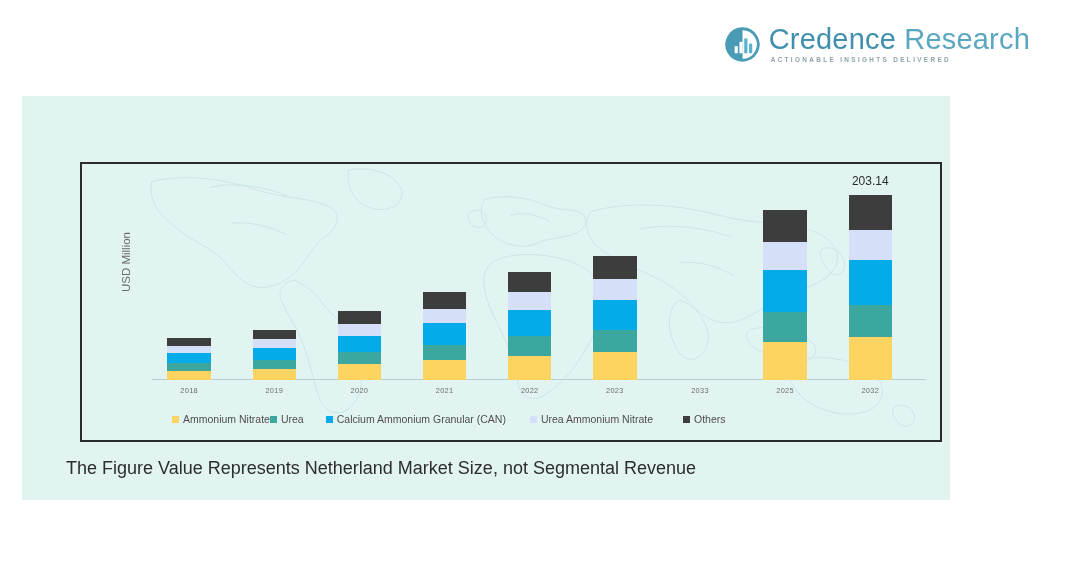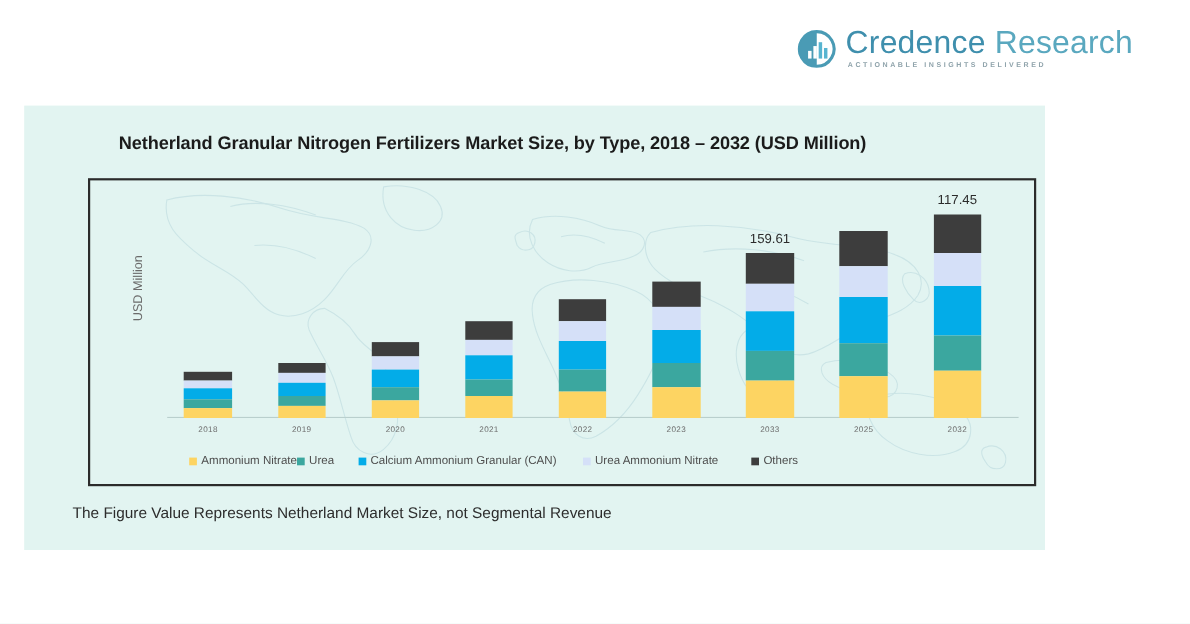--- a/index.html
+++ b/index.html
@@ -101,21 +101,21 @@
     position:absolute;left:74px;top:246px;right:10px;height:18px;
     display:flex;align-items:center;
   }
   .legend-item{display:flex;align-items:center;white-space:nowrap;}
   .legend-swatch{width:7px;height:7px;flex:none;margin-right:4px;}
   .legend-label{font-size:10.5px;color:#4e4e4e;}
 
   
   #footnote{
     position:absolute;left:44px;top:362px;
-    font-size:14px;color:#2d2d2d;white-space:nowrap;
+    font-size:18px;color:#2d2d2d;white-space:nowrap;
   }
 </style>
 </head>
 <body>
 
 <div id="logo-bar">
   <div id="logo">
     <span id="logo-mark">
       <svg viewBox="0 0 40 40" width="35" height="35">
         <path d="M20 2 A18 18 0 1 1 19.9 2 Z" fill="none" stroke="#4a9bb5" stroke-width="3.2"></path>
@@ -131,21 +131,20 @@
         <span class="bold">Credence</span>
         <span class="light">Research</span>
       </div>
       <div id="logo-tagline">Actionable Insights Delivered</div>
     </span>
   </div>
 </div>
 
 <div id="card">
 
-  <div id="chart-title">Netherland Granular Nitrogen Fertilizers Market Size, by Type, 2018 – 2032 (USD Million)</div>
 
   <div id="panel">
 
     <svg id="map-watermark" viewBox="0 0 862 280" preserveAspectRatio="none">
       <g fill="none" stroke="#b9d8dd" stroke-width="1">
 
         <path d="M70 18 C100 10 140 14 175 26 C205 36 232 34 250 44 C262 52 256 66 244 74
                  C232 82 226 98 214 110 C202 122 186 128 172 124 C158 120 150 106 140 96
                  C128 84 110 78 96 66 C82 54 66 42 70 18 Z"></path>
         <path d="M128 24 C150 18 180 22 206 32"></path>
@@ -234,39 +233,31 @@
       </div>
 
       <div class="bar-group" style="left:57.0%;width:5.6%;height:124px;">
         <div class="seg others" style="height:18.8%"></div>
         <div class="seg uan" style="height:16.7%"></div>
         <div class="seg can" style="height:24.3%"></div>
         <div class="seg urea" style="height:17.6%"></div>
         <div class="seg an" style="height:22.6%"></div>
       </div>
 
-      <div class="bar-group" style="left:68.0%;width:5.6%;height:150px;">
-        <div class="bar-value" style="top:-20px;">159.61</div>
-        <div class="seg others" style="height:18.7%"></div>
-        <div class="seg uan" style="height:16.6%"></div>
-        <div class="seg can" style="height:24.3%"></div>
-        <div class="seg urea" style="height:17.7%"></div>
-        <div class="seg an" style="height:22.7%"></div>
-      </div>
 
       <div class="bar-group" style="left:79.0%;width:5.6%;height:170px;">
         <div class="seg others" style="height:18.8%"></div>
         <div class="seg uan" style="height:16.6%"></div>
         <div class="seg can" style="height:24.3%"></div>
         <div class="seg urea" style="height:17.7%"></div>
         <div class="seg an" style="height:22.6%"></div>
       </div>
 
       <div class="bar-group" style="left:90.0%;width:5.6%;height:185px;">
-        <div class="bar-value" style="top:-21px;">117.45</div>
+        <div class="bar-value" style="top:-21px;">203.14</div>
         <div class="seg others" style="height:18.7%"></div>
         <div class="seg uan" style="height:16.5%"></div>
         <div class="seg can" style="height:24.1%"></div>
         <div class="seg urea" style="height:17.5%"></div>
         <div class="seg an" style="height:23.2%"></div>
       </div>
     </div>
 
     <div id="xaxis">
       <div class="xtick" style="left:2.0%;width:5.6%;">2018</div>

